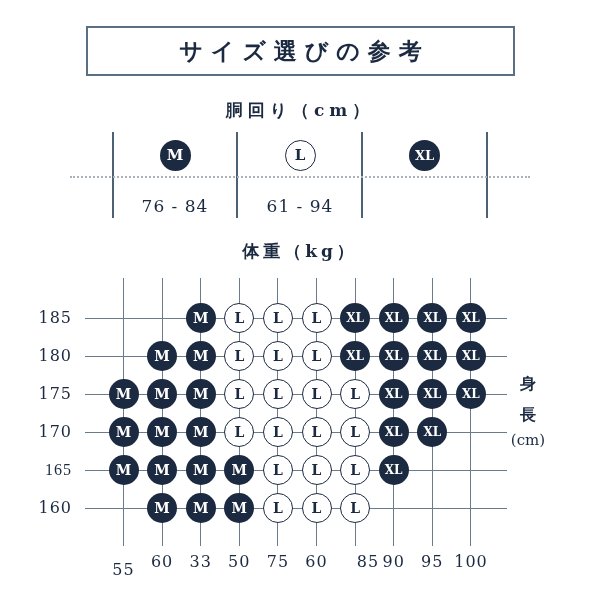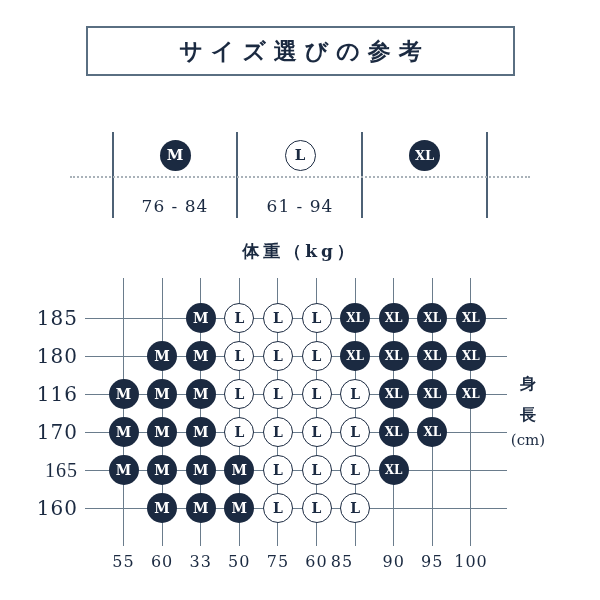--- a/index.html
+++ b/index.html
@@ -41,39 +41,40 @@
   .badge.filled{background:var(--navy);color:#ffffff;}
   .badge.outline{background:#ffffff;border:1.5px solid var(--navy);color:var(--navy);}
   .grid-badge{width:30px;height:30px;font-size:14px;}
   .grid-badge.xl{font-size:12px;}
   .waist-badge{width:31px;height:31px;font-size:15px;}
   .waist-badge.xl{font-size:13px;}
   .range-label{
     position:absolute;text-align:center;font-size:17px;letter-spacing:1px;color:var(--navy);
   }
   .row-label{
-    position:absolute;left:30px;width:48px;height:20px;line-height:20px;
-    text-align:right;font-size:20px;letter-spacing:1px;color:var(--navy);
+    position:absolute;left:24px;width:48px;height:20px;line-height:20px;
+    text-align:right;font-size:16px;letter-spacing:1px;color:var(--navy);
   }
   .col-label{
     position:absolute;top:552px;width:44px;height:20px;line-height:20px;
     text-align:center;font-size:16px;letter-spacing:1px;color:var(--navy);
   }
   .axis-kanji{position:absolute;width:40px;text-align:center;font-size:16px;font-weight:600;color:var(--navy);}
   .axis-unit{position:absolute;width:56px;text-align:center;font-size:15px;color:var(--navy);}
 </style>
 </head>
 <body>
 
 <div class="canvas">
 
   <div class="title-box">
     <span>サイズ選びの参考</span>
   </div>
 
+  <div class="section-heading waist-heading">胴回り（cm）</div>
 
   <div class="layer" id="waist-table">
       <div class="vline waist" style="left: 112px; top: 132px; height: 86px;"></div>
       <div class="vline waist" style="left: 236px; top: 132px; height: 86px;"></div>
       <div class="vline waist" style="left: 361px; top: 132px; height: 86px;"></div>
       <div class="vline waist" style="left: 486px; top: 132px; height: 86px;"></div>
       <div class="dotted" style="left: 70px; top: 176px; width: 460px;"></div>
       <div class="badge waist-badge filled" style="left: 159.5px; top: 140px;">M</div>
       <div class="range-label" style="left: 115px; top: 196px; width: 120px;">76 - 84</div>
       <div class="badge waist-badge outline" style="left: 284.5px; top: 140px;">L</div>
@@ -95,31 +96,31 @@
       <div class="vline" style="left: 431.8px; top: 278px; height: 268px;"></div>
       <div class="vline" style="left: 470.4px; top: 278px; height: 268px;"></div>
       <div class="hline" style="left: 85px; top: 317.5px; width: 422px;"></div>
       <div class="hline" style="left: 85px; top: 355.5px; width: 422px;"></div>
       <div class="hline" style="left: 85px; top: 393.5px; width: 422px;"></div>
       <div class="hline" style="left: 85px; top: 431.5px; width: 422px;"></div>
       <div class="hline" style="left: 85px; top: 469.5px; width: 422px;"></div>
       <div class="hline" style="left: 85px; top: 507.5px; width: 422px;"></div>
       <div class="row-label" style="top: 308px;">185</div>
       <div class="row-label" style="top: 346px;">180</div>
-      <div class="row-label" style="top: 384px;">116</div>
+      <div class="row-label" style="top: 384px;">175</div>
       <div class="row-label" style="top: 422px;">170</div>
       <div class="row-label" style="top: 460px; font-family: Liberation Serif, serif;">165</div>
       <div class="row-label" style="top: 498px;">160</div>
-      <div class="col-label" style="left: 101.5px;">55</div>
+      <div class="col-label" style="left: 101.5px; margin-top: 8px;">55</div>
       <div class="col-label" style="left: 140.1px;">60</div>
       <div class="col-label" style="left: 178.7px;">33</div>
       <div class="col-label" style="left: 217.3px;">50</div>
       <div class="col-label" style="left: 255.9px;">75</div>
       <div class="col-label" style="left: 294.5px;">60</div>
-      <div class="col-label" style="left: 320px;">85</div>
+      <div class="col-label" style="left: 346px;">85</div>
       <div class="col-label" style="left: 371.7px;">90</div>
       <div class="col-label" style="left: 410.3px;">95</div>
       <div class="col-label" style="left: 449px;">100</div>
       <div class="badge grid-badge filled" style="left: 185.7px; top: 303px;">M</div>
       <div class="badge grid-badge outline" style="left: 224.3px; top: 303px;">L</div>
       <div class="badge grid-badge outline" style="left: 262.9px; top: 303px;">L</div>
       <div class="badge grid-badge outline" style="left: 301.5px; top: 303px;">L</div>
       <div class="badge grid-badge filled xl" style="left: 340.1px; top: 303px;">XL</div>
       <div class="badge grid-badge filled xl" style="left: 378.7px; top: 303px;">XL</div>
       <div class="badge grid-badge filled xl" style="left: 417.3px; top: 303px;">XL</div>

